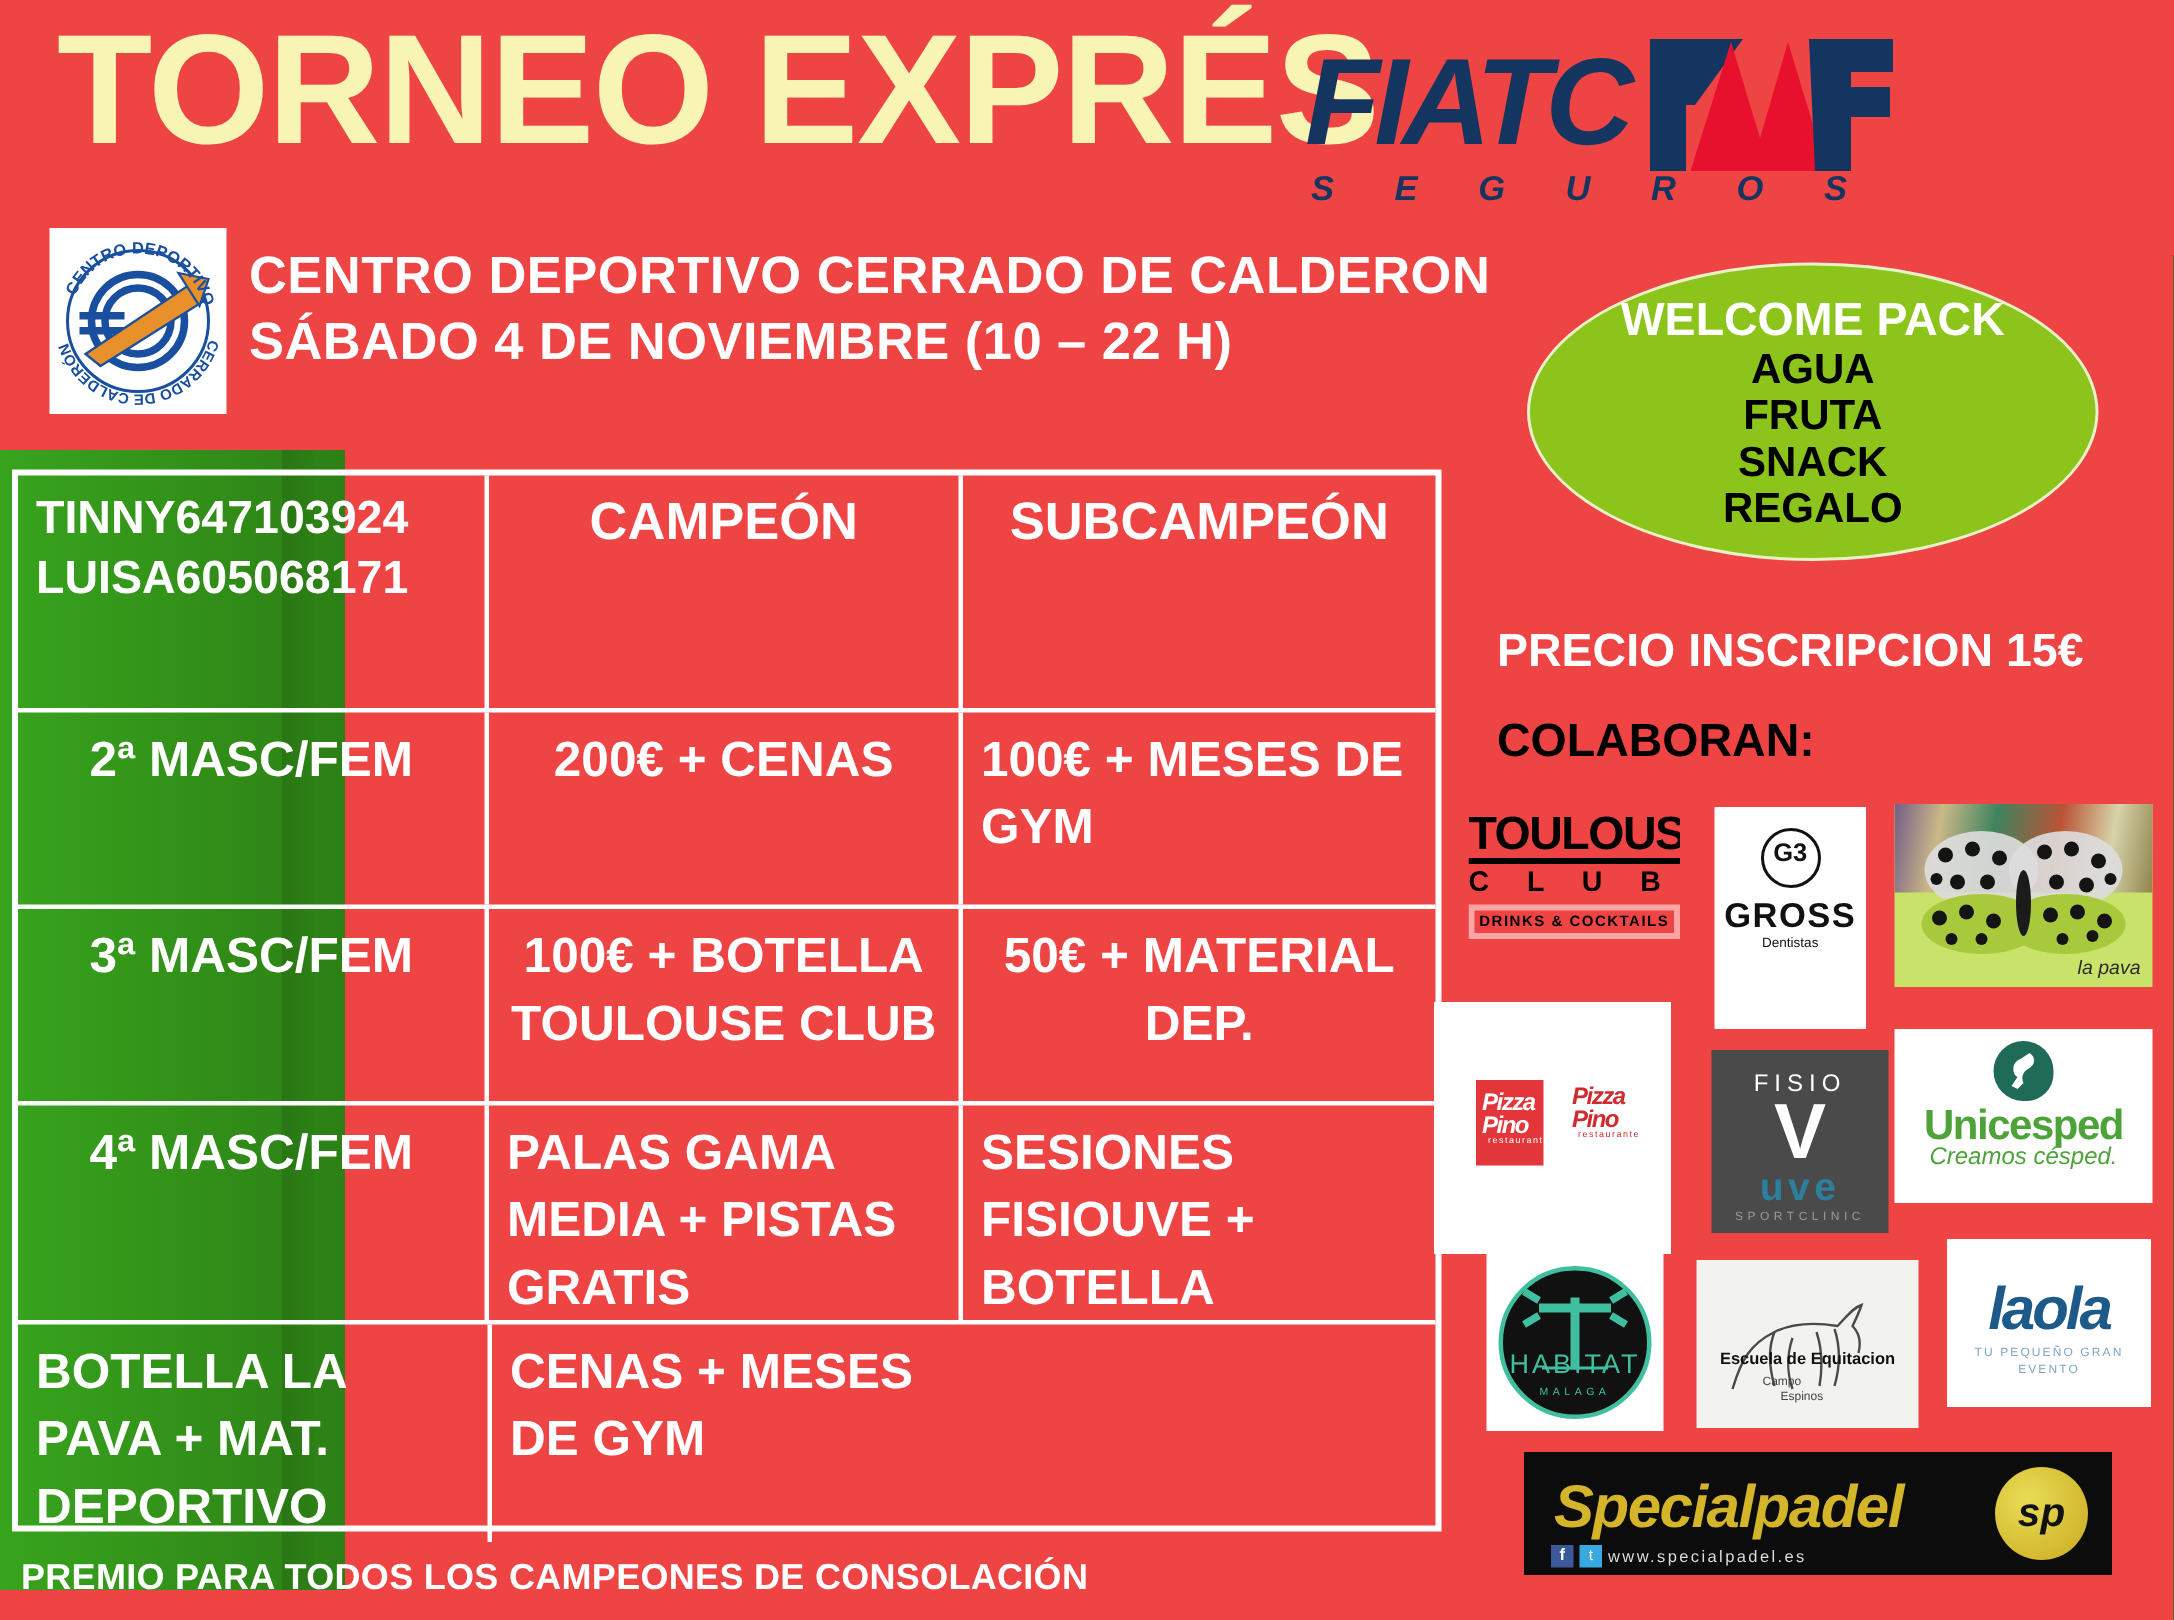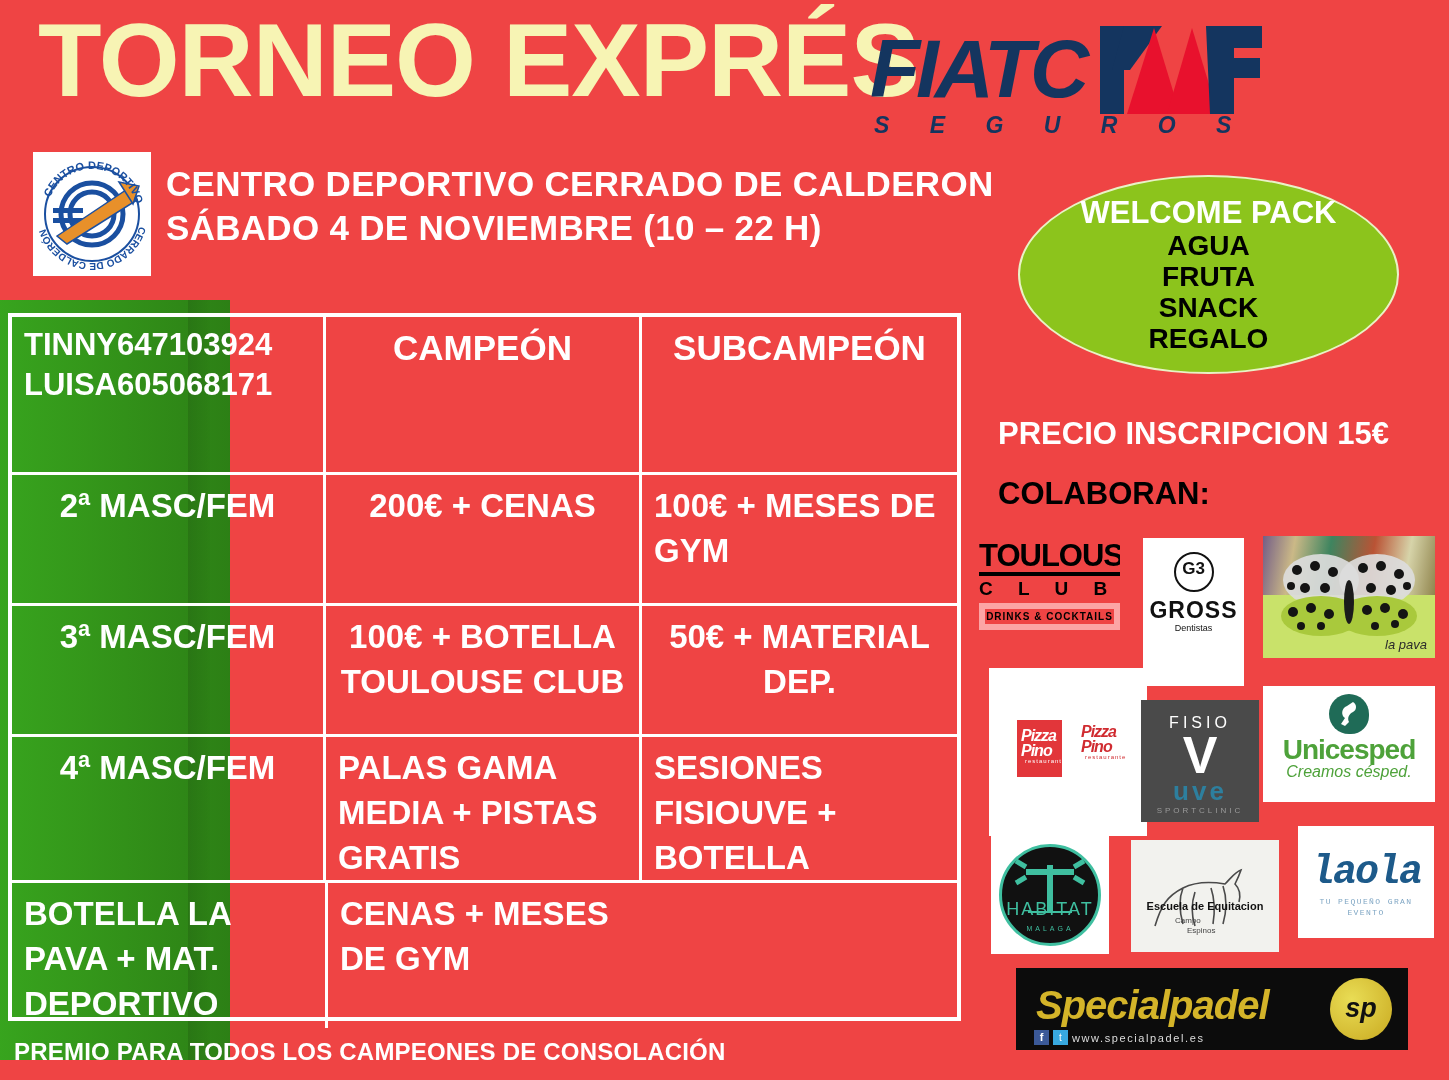--- a/index.html
+++ b/index.html
@@ -107,41 +107,41 @@
 
   
   .spon{position:absolute;overflow:hidden;}
   .spon-white{background:#ffffff;}
 
   
   #sp-toulouse{left:979px;top:540px;width:141px;height:105px;background:transparent;}
   .toul-name{color:#000;font-size:31px;line-height:31px;font-weight:bold;letter-spacing:-1px;
              border-bottom:4px solid #000;padding-bottom:1px;}
   .toul-club{color:#000;font-size:19px;line-height:22px;font-weight:bold;letter-spacing:10px;margin-top:2px;}
-  .toul-dc{margin-top:3px;border:6px solid #fca5a5;font-size:10px;line-height:13px;color:#000;
+  .toul-dc{margin-top:3px;border:4px solid #fca5a5;font-size:10px;line-height:13px;color:#000;
            text-align:center;letter-spacing:1px;font-weight:bold;padding:1px 0;}
 
   
   #sp-gross{left:1143px;top:538px;width:101px;height:148px;}
   .g3{width:36px;height:36px;border-radius:50%;border:2px solid #111;margin:14px auto 6px auto;
       position:relative;}
   .g3 span{position:absolute;left:0;right:0;top:6px;text-align:center;font-size:17px;
            font-weight:bold;color:#111;line-height:18px;}
   .gross-t{text-align:center;font-size:23px;font-weight:bold;color:#111;letter-spacing:1px;line-height:24px;}
   .gross-s{text-align:center;font-size:9px;color:#111;line-height:12px;}
 
   
   #sp-pava{left:1263px;top:536px;width:172px;height:122px;background:#c9e26a;}
   .pava-top{position:absolute;left:0;top:0;width:100%;height:48%;
     background:linear-gradient(100deg,#6a4f8a 0%,#cbb48a 18%,#2f7a5e 38%,#b8432f 62%,#d8d2b0 82%,#8a7a4a 100%);
     opacity:.9;}
   .pava-sig{position:absolute;right:8px;bottom:6px;font-size:13px;color:#2b2b2b;font-style:italic;}
 
   
-  #sp-pizza{left:989px;top:668px;width:158px;height:168px;}
+  #sp-pizza{left:956px;top:668px;width:158px;height:168px;}
   .pizza-box{position:absolute;left:28px;top:52px;width:45px;height:57px;background:#e2363a;}
   .pizza-script{font-style:italic;font-weight:bold;line-height:15px;letter-spacing:-1px;}
 
   
   #sp-fisio{left:1141px;top:700px;width:118px;height:122px;background:#4a4a4a;}
   .fisio-t{color:#fff;font-size:16px;letter-spacing:4px;text-align:center;margin-top:14px;line-height:17px;}
   .fisio-v{color:#fff;font-size:52px;line-height:48px;text-align:center;font-weight:bold;}
   .fisio-uve{color:#2d7f9e;font-size:26px;line-height:24px;text-align:center;font-weight:bold;letter-spacing:3px;}
   .fisio-s{color:#9a9a9a;font-size:8px;letter-spacing:3px;text-align:center;margin-top:3px;}
 
@@ -158,21 +158,21 @@
   .hab-t{position:absolute;left:0;right:0;bottom:24px;text-align:center;color:#3fbfa0;
          font-size:18px;letter-spacing:2px;line-height:19px;}
   .hab-s{position:absolute;left:0;right:0;bottom:11px;text-align:center;color:#3fbfa0;font-size:7px;letter-spacing:3px;}
 
   
   #sp-equi{left:1131px;top:840px;width:148px;height:112px;background:#f2f2ee;}
   .equi-t{position:absolute;left:0;right:0;top:60px;text-align:center;color:#111;font-size:11px;font-weight:bold;}
   .equi-s{position:absolute;left:44px;top:76px;color:#444;font-size:8px;line-height:9px;}
 
   
-  #sp-laola{left:1298px;top:826px;width:136px;height:112px;font-family:Liberation Mono, monospace;}
+  #sp-laola{left:1298px;top:826px;width:136px;height:112px;}
   .laola-t{text-align:center;color:#1d5a8a;font-size:40px;font-style:italic;font-weight:bold;
            line-height:46px;margin-top:24px;letter-spacing:-2px;}
   .laola-s{text-align:center;color:#7fa6c4;font-size:8px;letter-spacing:1.4px;line-height:11px;}
 
   
   #sp-special{left:1016px;top:968px;width:392px;height:82px;background:#0c0c0c;}
   .spc-name{position:absolute;left:20px;top:16px;color:#d4b429;font-size:40px;font-style:italic;
             font-weight:bold;letter-spacing:-1px;line-height:42px;}
   .spc-ball{position:absolute;right:16px;top:10px;width:62px;height:62px;border-radius:50%;
             background:radial-gradient(circle at 35% 35%,#e9dd55,#c9a920);}

